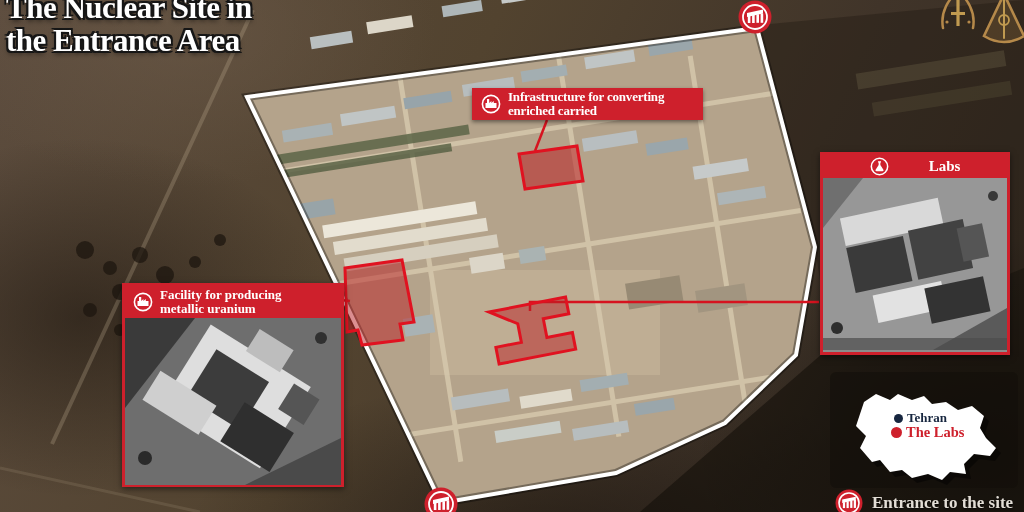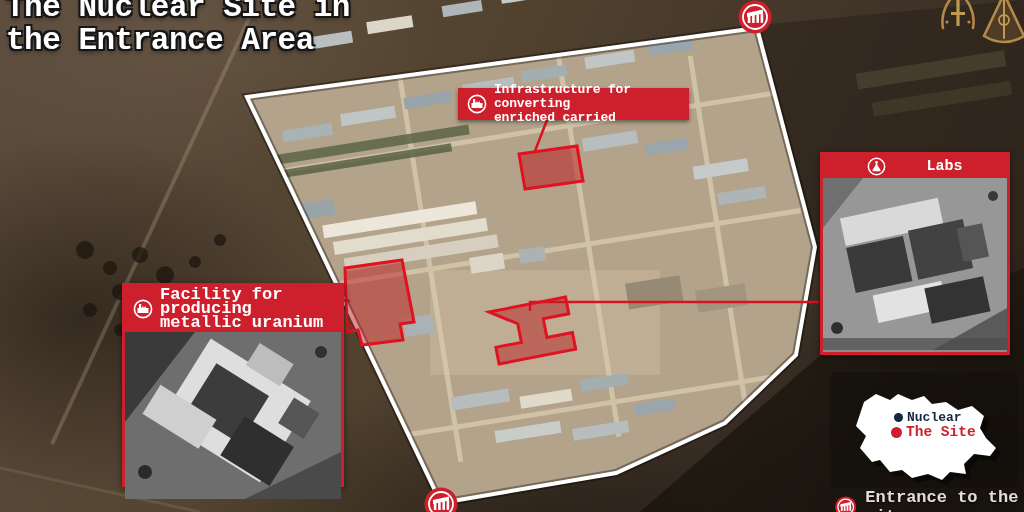--- a/index.html
+++ b/index.html
@@ -1,18 +1,18 @@
 <!DOCTYPE html>
 <html><head>
 <meta charset="utf-8">
 <style>
   html,body{margin:0;padding:0;background:#222;}
   #stage{
     position:relative;width:1024px;height:512px;overflow:hidden;
-    font-family:Liberation Mono, monospace;
+    font-family:Liberation Serif, serif;
     background-color:#4e3f33;
     background-image:
       radial-gradient(ellipse 420px 300px at 8% 62%, rgba(25,18,12,.55), transparent 60%),
       radial-gradient(ellipse 520px 400px at 96% 88%, rgba(10,8,5,.6), transparent 55%),
       radial-gradient(ellipse 640px 300px at 55% 108%, rgba(15,10,6,.55), transparent 60%),
       radial-gradient(ellipse 420px 260px at 18% 6%, rgba(112,94,76,.5), transparent 60%),
       linear-gradient(115deg,#5c4c3e 0%,#52432f 40%,#403429 70%,#342b21 100%);
   }
   svg{display:block;}
   #scene{position:absolute;left:0;top:0;}
@@ -23,21 +23,21 @@
     font-size:31px;line-height:33px;font-weight:800;color:#fff;letter-spacing:-.5px;
     text-shadow:-2px -2px 0 #161616,2px -2px 0 #161616,-2px 2px 0 #161616,2px 2px 0 #161616,0 3px 5px rgba(0,0,0,.6);
   }
   .desc{
     position:absolute;left:8px;top:60px;width:238px;z-index:6;margin:0;
     font-size:19px;line-height:23.5px;font-weight:500;color:#fff;
     text-shadow:0 1px 2px rgba(0,0,0,.85);
   }
 
   
-  .red{background:#ce202c;}
+  .red{background:#ce202c;margin-left:14px;}
   .callout{
     position:absolute;z-index:7;display:flex;align-items:center;gap:7px;
     padding:0 9px;box-sizing:border-box;color:#fff;
     box-shadow:0 2px 4px rgba(0,0,0,.45);
   }
   .callout .lines{font-weight:800;font-size:13px;line-height:14px;letter-spacing:-.2px;}
   .cicon{flex:0 0 auto;display:block;}
 
   
   .inset{
@@ -237,21 +237,21 @@
       <div>enriched carried</div>
     </div>
   </div>
 
   <div class="inset" style="left:122px;top:283px;width:222px;height:204px;">
     <div class="hd">
       <svg class="cicon" width="20" height="20" viewBox="-10 -10 20 20">
         <circle r="8.6" fill="none" stroke="#fff" stroke-width="1.6"></circle>
         <path d="M-5.5,4 V-1 H-4 V-5 H-1.8 V-1 L0.4,-3 V-1 L2.8,-3 V-1 H5.5 V4 Z" fill="#fff"></path>
       </svg>
-      <div class="lines" style="font-size:17px;line-height:14px;">
+      <div class="lines" style="font-size:13px;line-height:14px;">
         <div>Facility for producing</div>
         <div>metallic uranium</div>
       </div>
     </div>
     <div class="body" style="height:167px;">
       <svg width="216" height="167" viewBox="0 0 216 167">
         <rect width="216" height="167" fill="#6e6e6e"></rect>
         <rect width="216" height="167" fill="url(#)" opacity="0"></rect>
         <polygon points="0,0 70,0 0,90" fill="#3a3a3a"></polygon>
         <polygon points="216,120 216,167 120,167" fill="#4a4a4a"></polygon>
@@ -299,25 +299,25 @@
 
   <div class="mapbox">
     <svg width="188" height="116" viewBox="0 0 188 116">
       <g transform="translate(16,18)">
         <path d="M18,12 L30,4 L44,10 L52,4 L66,10 L78,6 L86,14 L100,12 L112,20 L126,16 L138,26 L134,38 L140,48 L150,58 L144,66 L128,64 L118,74 L120,84 L104,82 L96,90 L82,84 L66,88 L56,80 L44,82 L34,70 L26,72 L14,58 L20,46 L10,36 L14,24 Z" transform="translate(5,5)" fill="rgba(0,0,0,.45)"></path>
         <path d="M18,12 L30,4 L44,10 L52,4 L66,10 L78,6 L86,14 L100,12 L112,20 L126,16 L138,26 L134,38 L140,48 L150,58 L144,66 L128,64 L118,74 L120,84 L104,82 L96,90 L82,84 L66,88 L56,80 L44,82 L34,70 L26,72 L14,58 L20,46 L10,36 L14,24 Z" fill="#ffffff"></path>
       </g>
     </svg>
     <div class="maprow row-tehran">
       <span class="dot"></span>
-      <span>Nuclear</span>
+      <span>Tehran</span>
     </div>
     <div class="maprow row-site">
       <span class="dot"></span>
-      <span>The Site</span>
+      <span>The Labs</span>
     </div>
   </div>
 
   <div class="legend">
     <svg width="30" height="30" viewBox="-15 -15 30 30">
       <circle r="13.5" fill="#ce202c"></circle>
       <circle r="10" fill="none" stroke="#fff" stroke-width="1.6"></circle>
       <g transform="scale(.85)">
         <path d="M-8,-4 L8,-7.5 L8,-3.4 L-8,0 Z" fill="#fff"></path>
         <rect x="-7.2" y="-1" width="2.6" height="7" fill="#fff"></rect>

